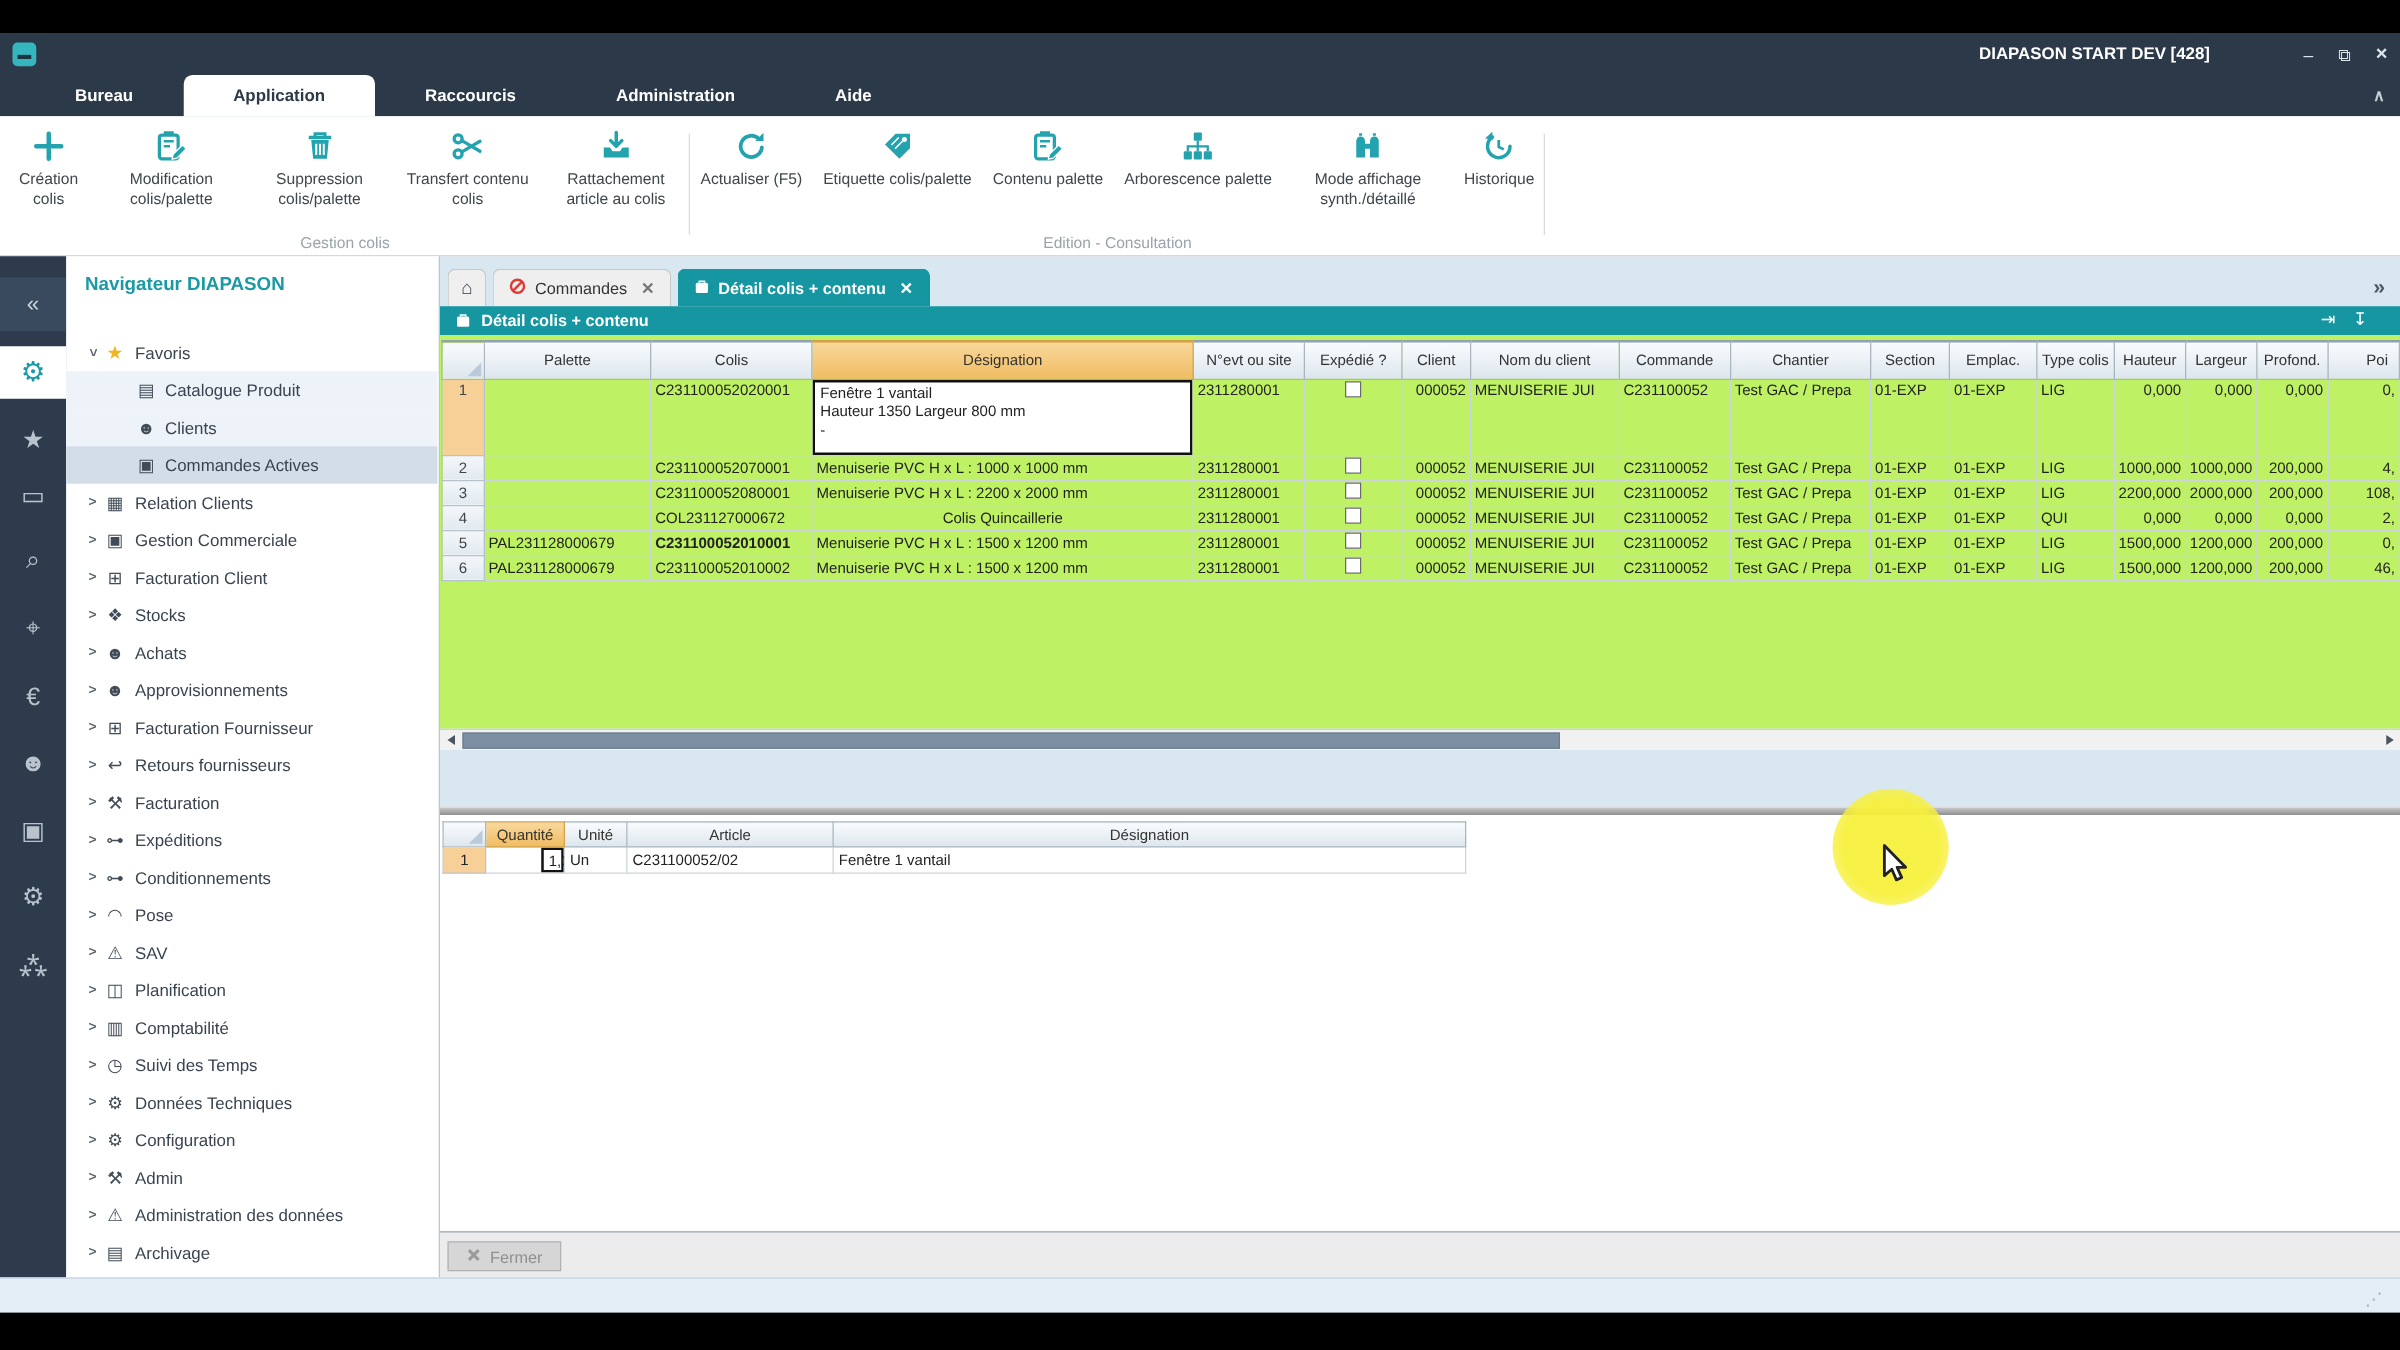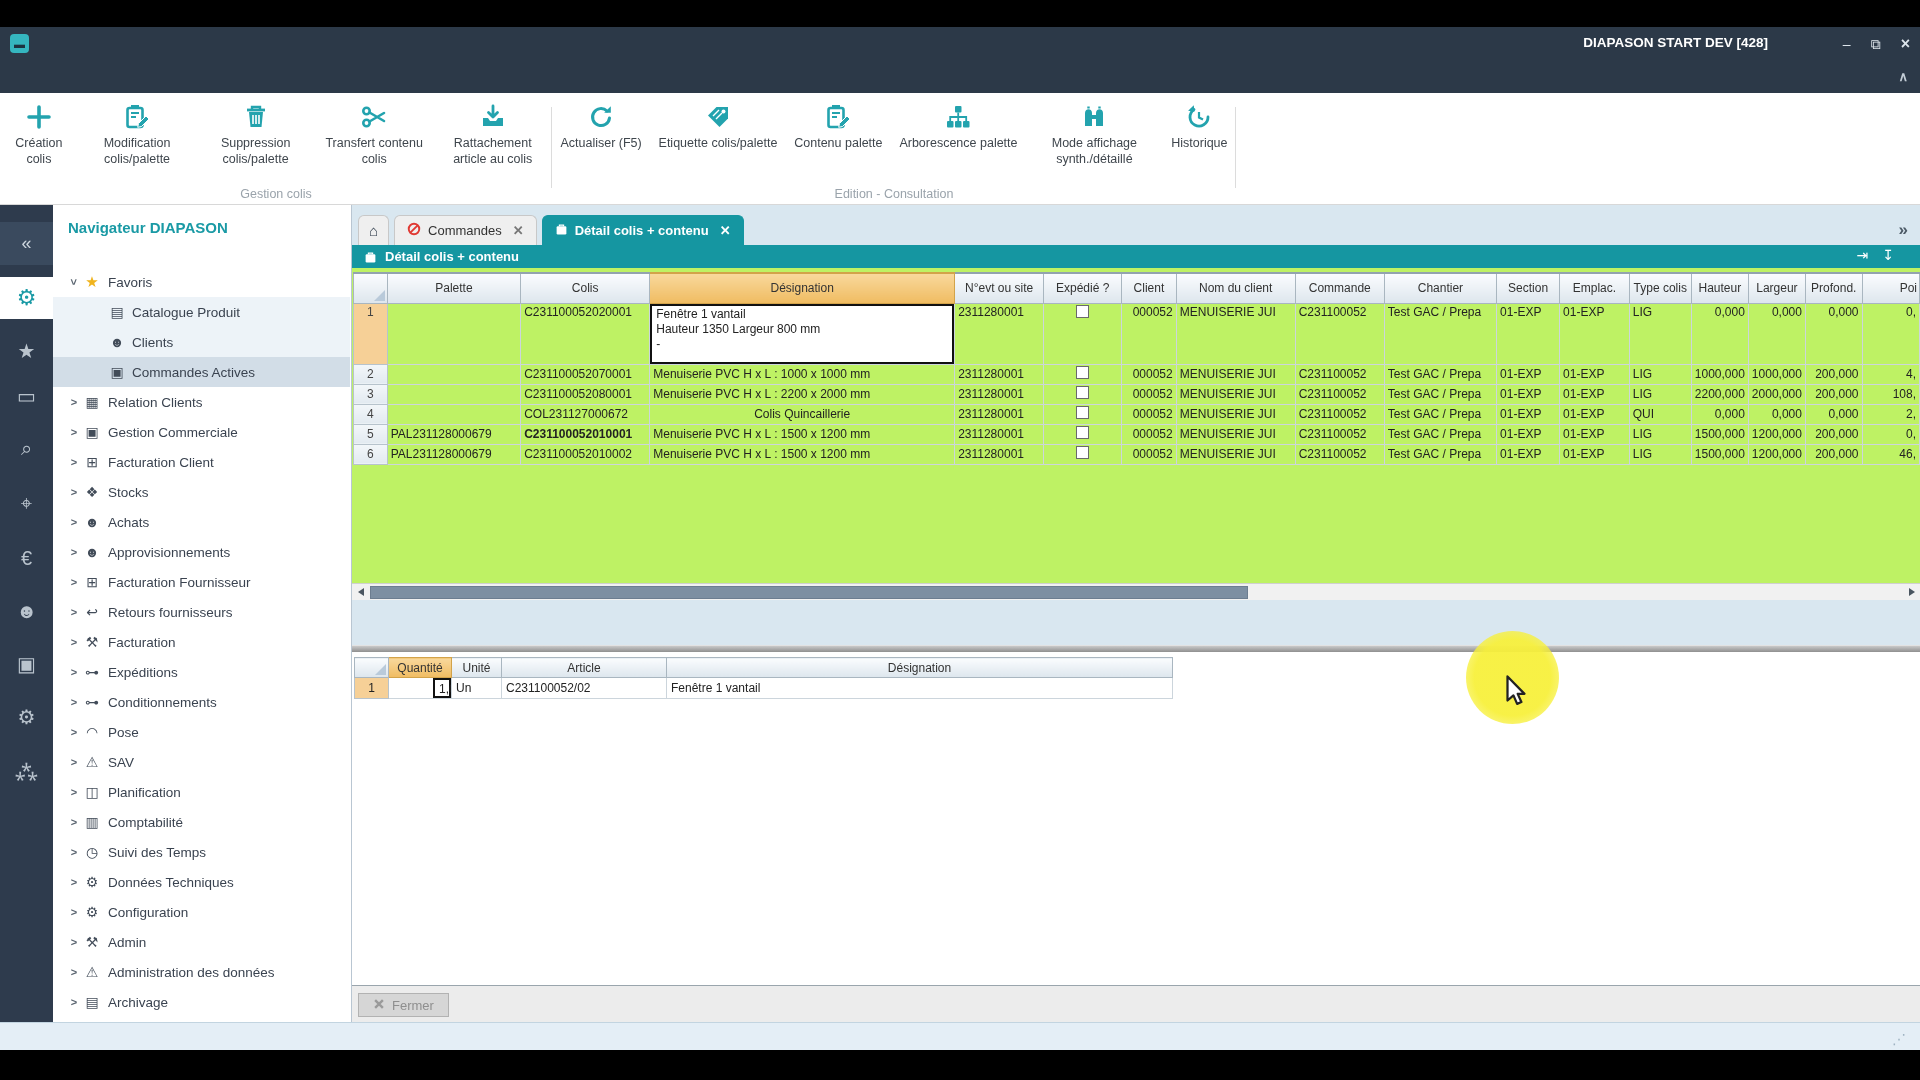--- a/index.html
+++ b/index.html
@@ -163,20 +163,27 @@
       <div class="appicon">▬</div>
       <div class="wintitle">DIAPASON START DEV [428]</div>
       <div class="winbtns">
         <span>–</span>
         <span>⧉</span>
         <span style="font-weight:bold;font-size:16px">×</span>
       </div>
     </div>
 
     <div class="menurow">
+      <div class="menu-tabs" id="menu-tabs">
+          <div class="menu-tab">Bureau</div>
+          <div class="menu-tab active">Application</div>
+          <div class="menu-tab">Raccourcis</div>
+          <div class="menu-tab">Administration</div>
+          <div class="menu-tab">Aide</div>
+        </div>
       <div class="ribbon-collapse">∧</div>
     </div>
 
     <div class="ribbon" id="ribbon-groups">
         <div class="rgroup" style="width: 552px;">
           <div class="ritems">
             <div class="ritem">
               <div class="ricon">
                 <svg viewBox="0 0 28 28" width="28" height="28">
                   <path d="M14 4v20M4 14h20" stroke="#23a3ae" stroke-width="3.6" fill="none" stroke-linecap="round"></path>
@@ -520,21 +527,21 @@
                   <th>Client</th>
                   <th>Nom du client</th>
                   <th>Commande</th>
                   <th>Chantier</th>
                   <th>Section</th>
                   <th>Emplac.</th>
                   <th>Type colis</th>
                   <th>Hauteur</th>
                   <th>Largeur</th>
                   <th>Profond.</th>
-                  <th style="text-align: right; padding-left: 24px;">Poi</th>
+                  <th style="text-align: center; padding-left: 24px;">Poi</th>
                 </tr>
               </thead>
               <tbody>
                 <tr class="tall">
                   <td class="numcell" style="text-align: center;">1</td>
                   <td style="text-align: left;"></td>
                   <td style="text-align: left;">C231100052020001</td>
                   <td class="descell">
                     <div class="editbox">
                       <div>Fenêtre 1 vantail</div>
@@ -585,21 +592,21 @@
                   <td style="text-align: right;">000052</td>
                   <td style="text-align: left;">MENUISERIE JUI</td>
                   <td style="text-align: left;">C231100052</td>
                   <td style="text-align: left;">Test GAC / Prepa</td>
                   <td style="text-align: left;">01-EXP</td>
                   <td style="text-align: left;">01-EXP</td>
                   <td style="text-align: left;">LIG</td>
                   <td style="text-align: right;">2200,000</td>
                   <td style="text-align: right;">2000,000</td>
                   <td style="text-align: right;">200,000</td>
-                  <td style="text-align: right; padding-left: 30px;">108,</td>
+                  <td style="text-align: left; padding-left: 30px;">108,</td>
                 </tr>
                 <tr>
                   <td class="numcell" style="text-align: center;">4</td>
                   <td style="text-align: left;"></td>
                   <td style="text-align: left;">COL231127000672</td>
                   <td style="text-align: center;">Colis Quincaillerie</td>
                   <td style="text-align: left;">2311280001</td>
                   <td class="chk"><div class="checkbox"></div></td>
                   <td style="text-align: right;">000052</td>
                   <td style="text-align: left;">MENUISERIE JUI</td>

